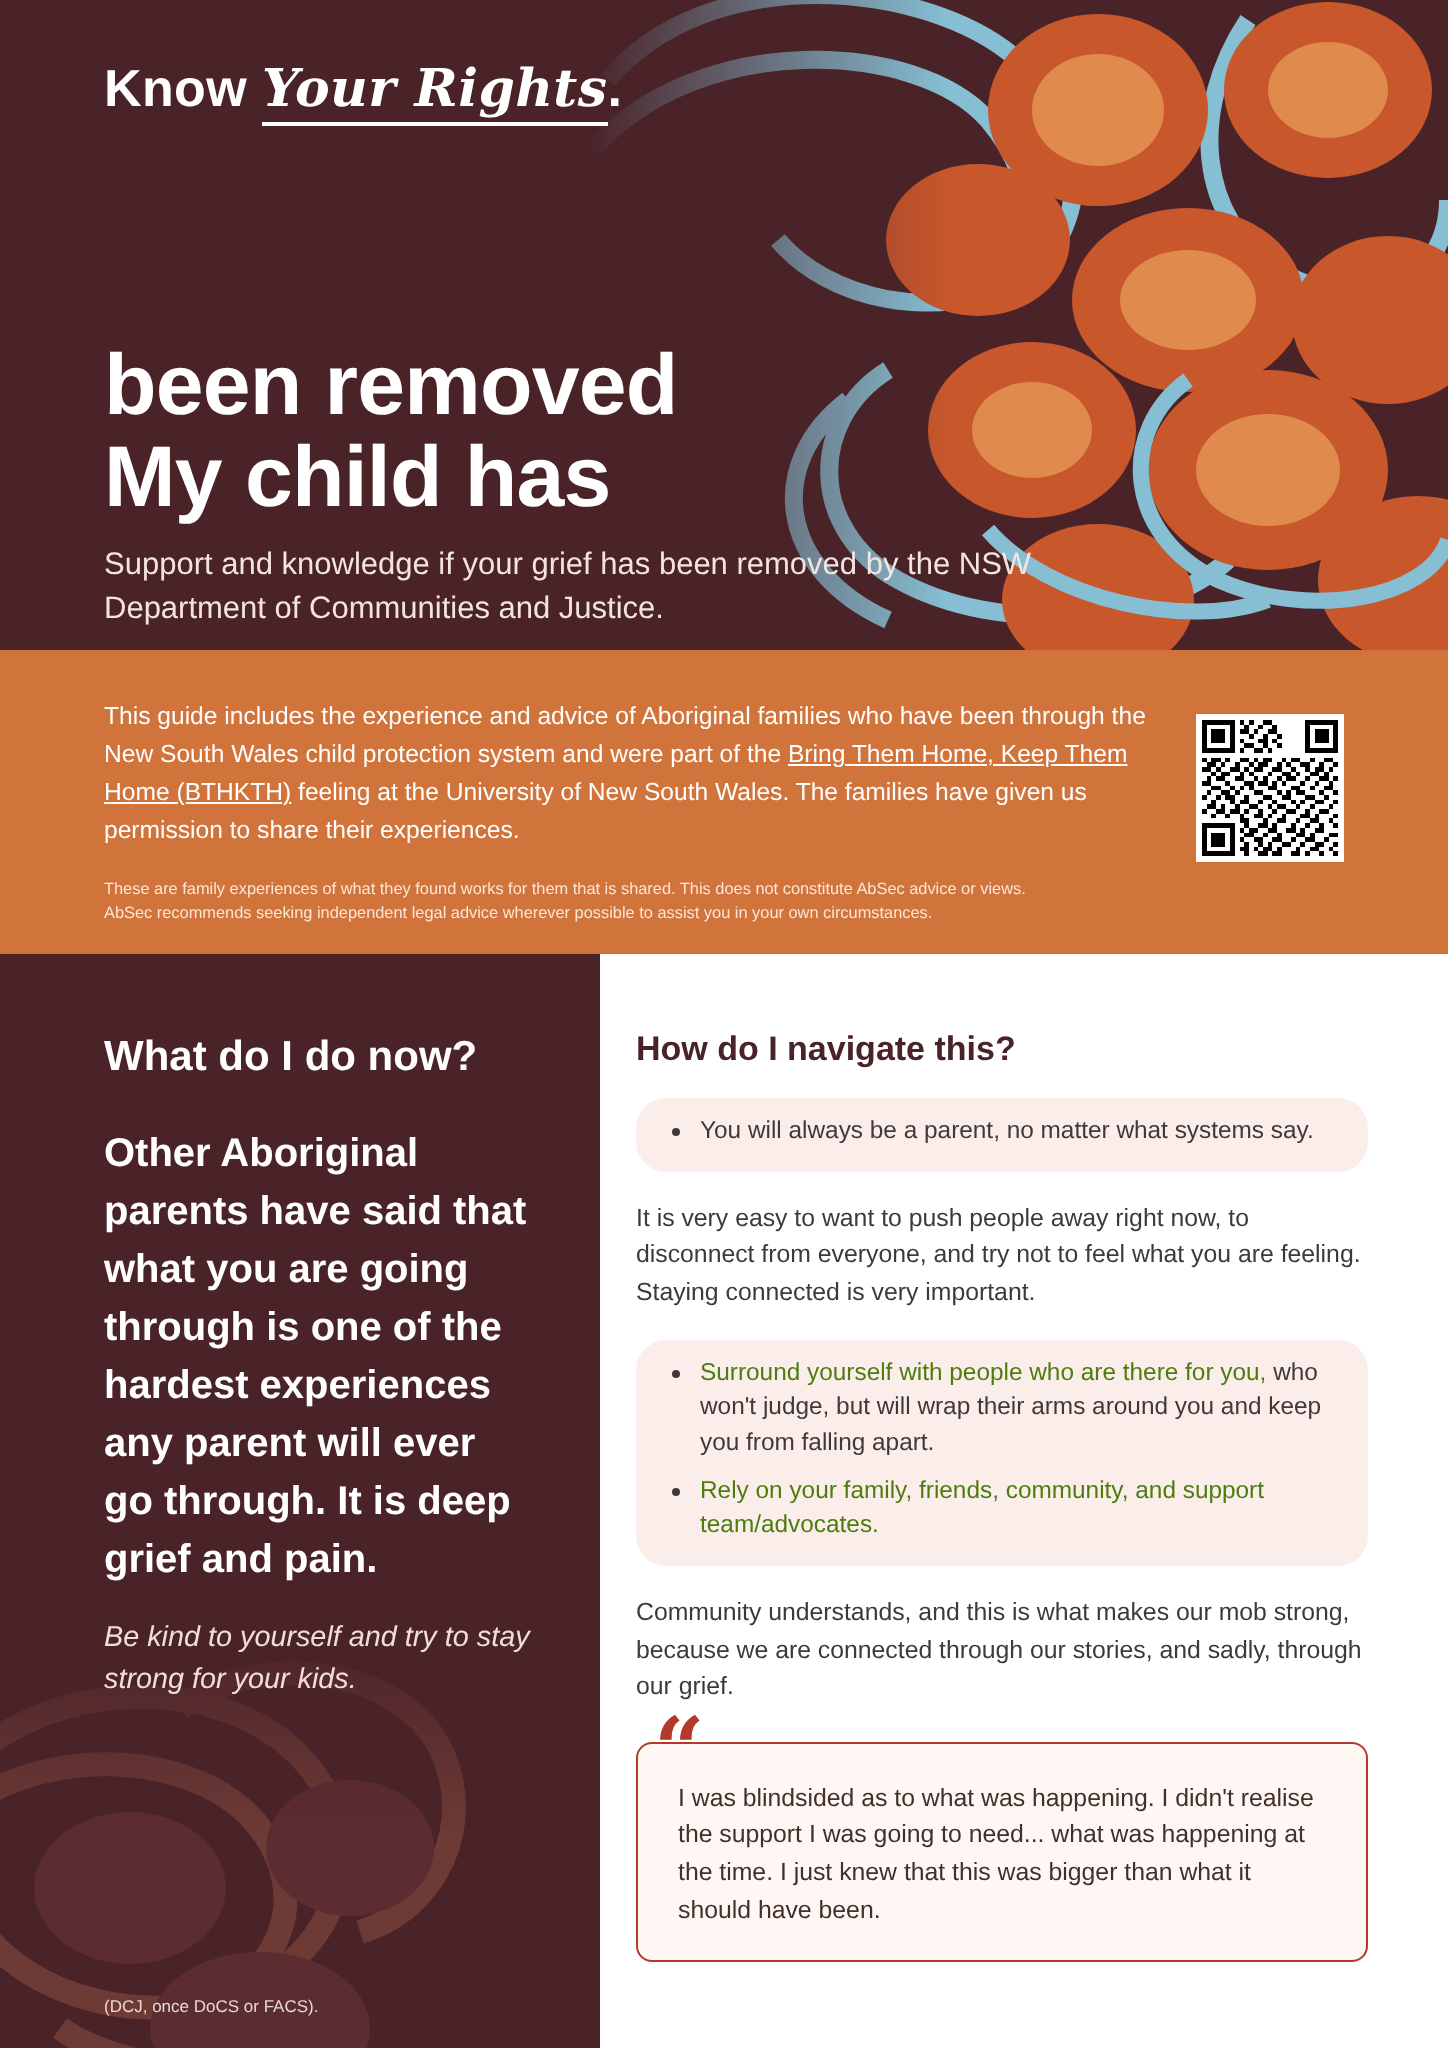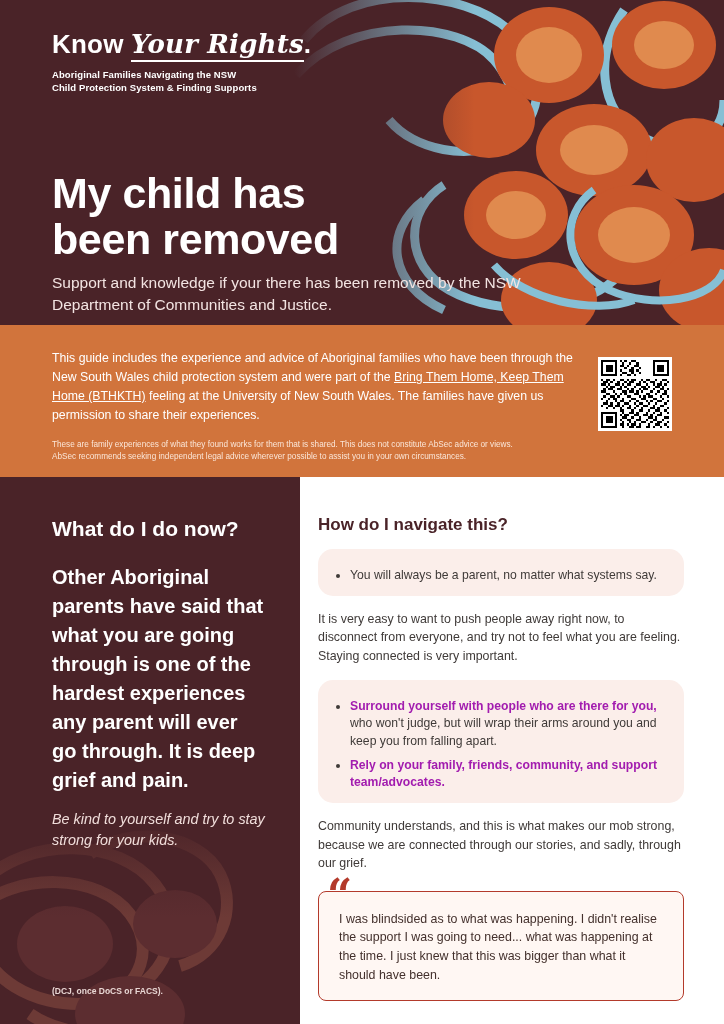--- a/index.html
+++ b/index.html
@@ -164,25 +164,24 @@
     font-size: 14.4px;
     color: #f1dedb;
     line-height: 1.45;
     position: relative;
     z-index: 3;
     font-style: italic;
   }
   .footnote {
     position: absolute;
     left: 52px;
-    bottom: 28px;
+    bottom: 16px;
     font-size: 8.5px;
     color: #e9d7d4;
     z-index: 3;
-    font-weight: bold;
   }
 
   .right-col {
     position: relative;
     flex: 1;
     background: #ffffff;
     padding: 38px 40px 0 18px;
   }
   .right-h {
     font-size: 17px;
@@ -192,32 +191,32 @@
   }
   .para {
     font-size: 12.4px;
     color: #3f3a38;
     line-height: 1.5;
     margin-bottom: 14px;
   }
   .callout {
     background: #fbeeea;
     border-radius: 15px;
-    padding: 18px 14px 11px 16px;
+    padding: 8px 14px 11px 16px;
     margin-bottom: 14px;
   }
   .callout ul { margin: 0; padding-left: 16px; }
   .callout li {
     font-size: 12.2px;
     color: #3f3a38;
     line-height: 1.45;
     margin-bottom: 6px;
   }
   .callout li:last-child { margin-bottom: 0; }
-  .callout li b { font-weight: bold; color: #a21caf; }
+  .callout li b { font-weight: normal; color: #4d7c0f; }
 
   .quote-box {
     position: relative;
     margin-top: 18px;
     border: 1.6px solid #b33a2b;
     border-radius: 8px;
     background: #fff7f3;
     padding: 18px 20px 16px 20px;
   }
   .quote-text {
@@ -283,32 +282,28 @@
         </defs>
         <rect width="430" height="325" fill="url(#fadeL)"></rect>
       </svg>
     </div>
 
     <div class="logo-block">
       <div class="logo-line1">
         <span>Know</span>
         <span class="script">Your Rights</span><span class="dot">.</span>
       </div>
-      <div class="logo-sub">
-        <div>Aboriginal Families Navigating the NSW</div>
-        <div>Child Protection System &amp; Finding Supports</div>
-      </div>
     </div>
 
     <div class="hero-title">
+      <div>been removed</div>
       <div>My child has</div>
-      <div>been removed</div>
-    </div>
-
-    <div class="hero-sub">Support and knowledge if your there has been removed by the NSW Department of Communities and Justice.</div>
+    </div>
+
+    <div class="hero-sub">Support and knowledge if your grief has been removed by the NSW Department of Communities and Justice.</div>
   </div>
 
   <div class="band">
     <div class="band-text">
       <span>This guide includes the experience and advice of Aboriginal families who have been through the New South Wales child protection system and were part of the </span><a href="#">Bring Them Home, Keep Them Home (BTHKTH)</a><span> feeling at the University of New South Wales. The families have given us permission to share their experiences.</span>
     </div>
     <div class="band-note">
       <div>These are family experiences of what they found works for them that is shared. This does not constitute AbSec advice or views.</div>
       <div>AbSec recommends seeking independent legal advice wherever possible to assist you in your own circumstances.</div>
     </div>

